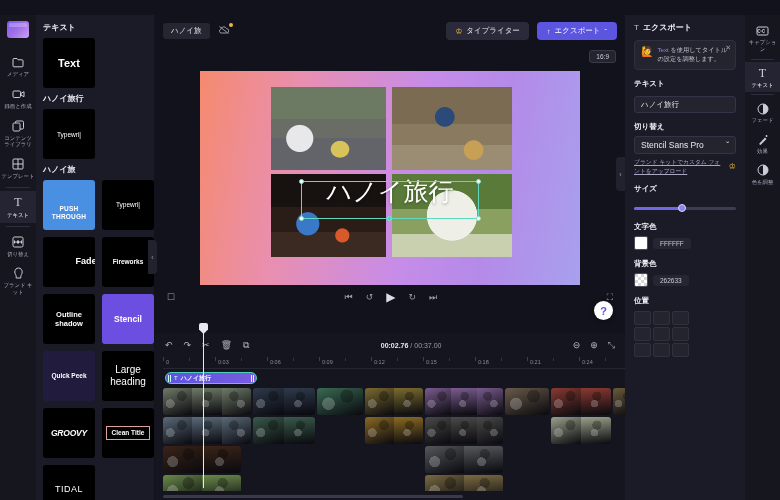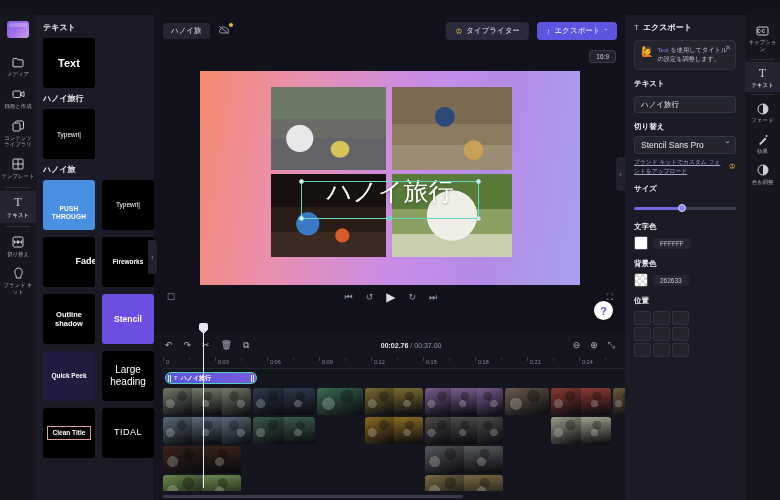--- a/index.html
+++ b/index.html
@@ -394,20 +394,21 @@
     <div class="panel-h">ハノイ旅</div>
     <div class="grid">
       <div class="tile t-push">PUSH THROUGH</div>
       <div class="tile t-typew">Typewri|</div>
       <div class="tile t-fade">Fade</div>
       <div class="tile t-fire">Fireworks</div>
       <div class="tile t-outl">Outline shadow</div>
       <div class="tile t-sten">Stencil</div>
       <div class="tile t-quick">Quick Peek</div>
       <div class="tile t-large">Large heading</div>
+      <div class="tile t-groovy">GROOVY</div>
       <div class="tile t-clean">
         <span class="box">Clean Title</span>
       </div>
       <div class="tile t-tidal">TIDAL</div>
 
     </div>
   </div>
   <div class="panel-collapse">‹</div>
 
   <div class="toolbar">

